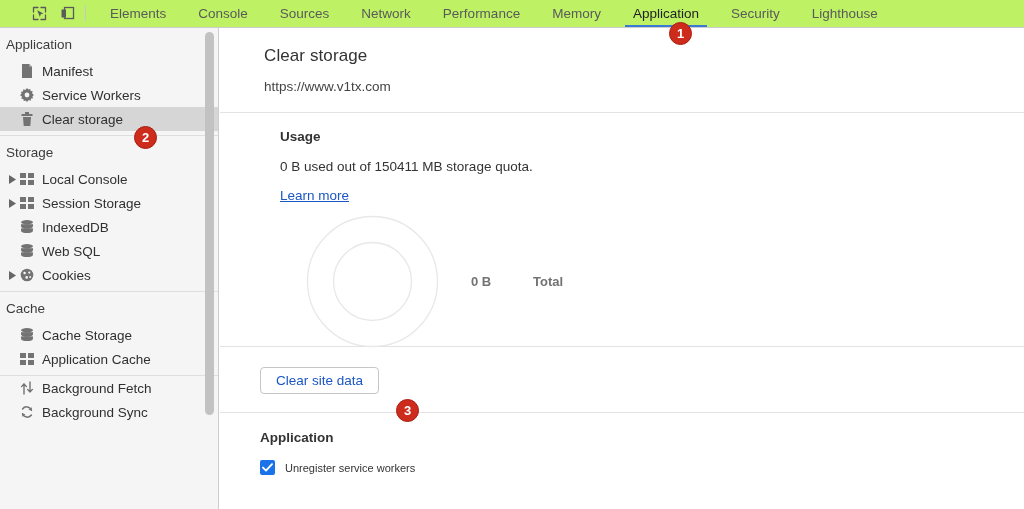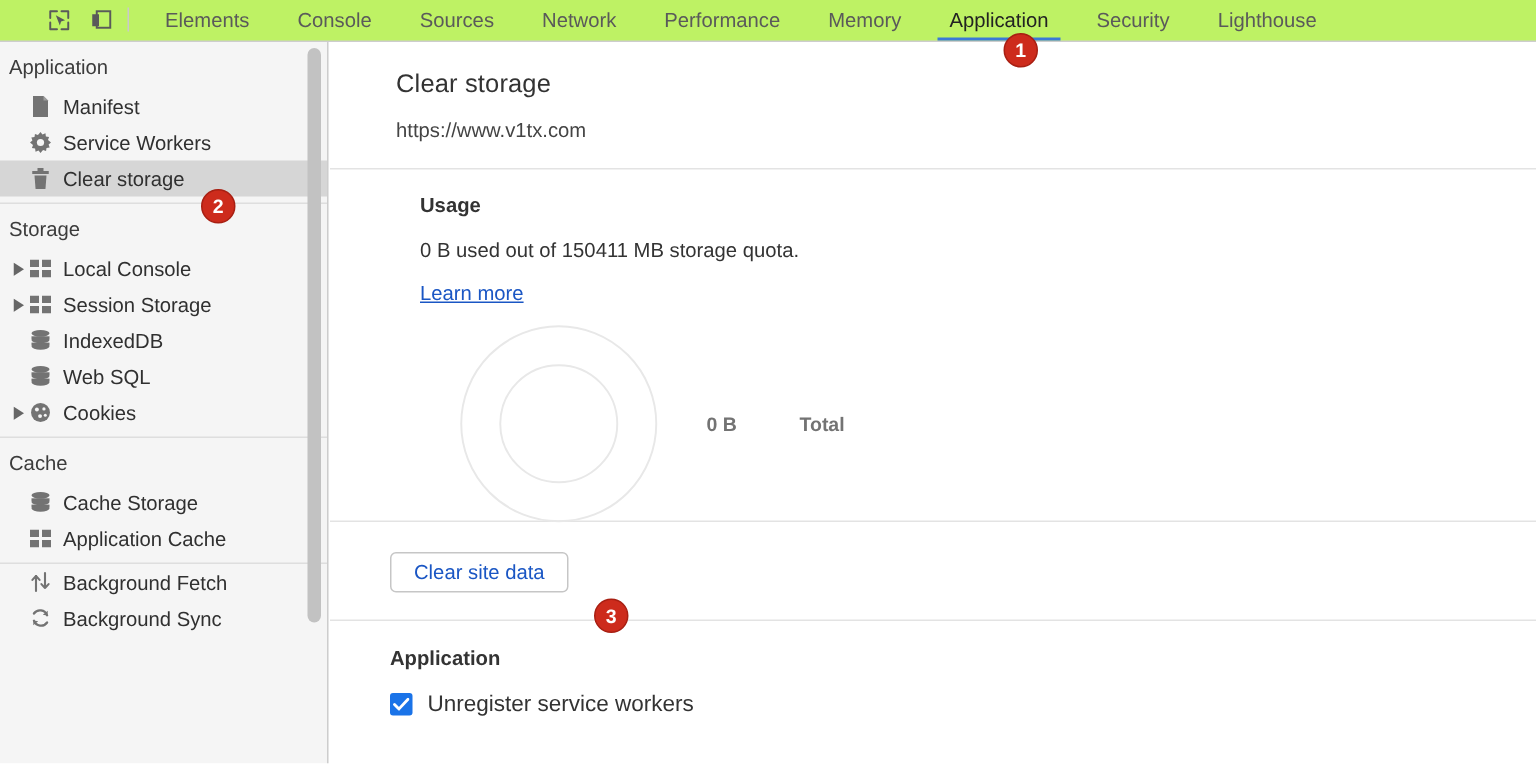--- a/index.html
+++ b/index.html
@@ -232,21 +232,21 @@
   .chk {
     width: 15px; height: 15px;
     border-radius: 2px;
     background: #1a73e8;
     display: flex; align-items: center; justify-content: center;
     flex: 0 0 15px;
     margin-right: 10px;
   }
   .chk svg { display: block; }
   .chk-label {
-    font-size: 15px;
+    font-size: 11px;
     color: #333;
   }
 
   
   .badge {
     position: absolute;
     width: 23px; height: 23px;
     border-radius: 50%;
     background: #cd2b1c;
     border: 1px solid #a81f12;

